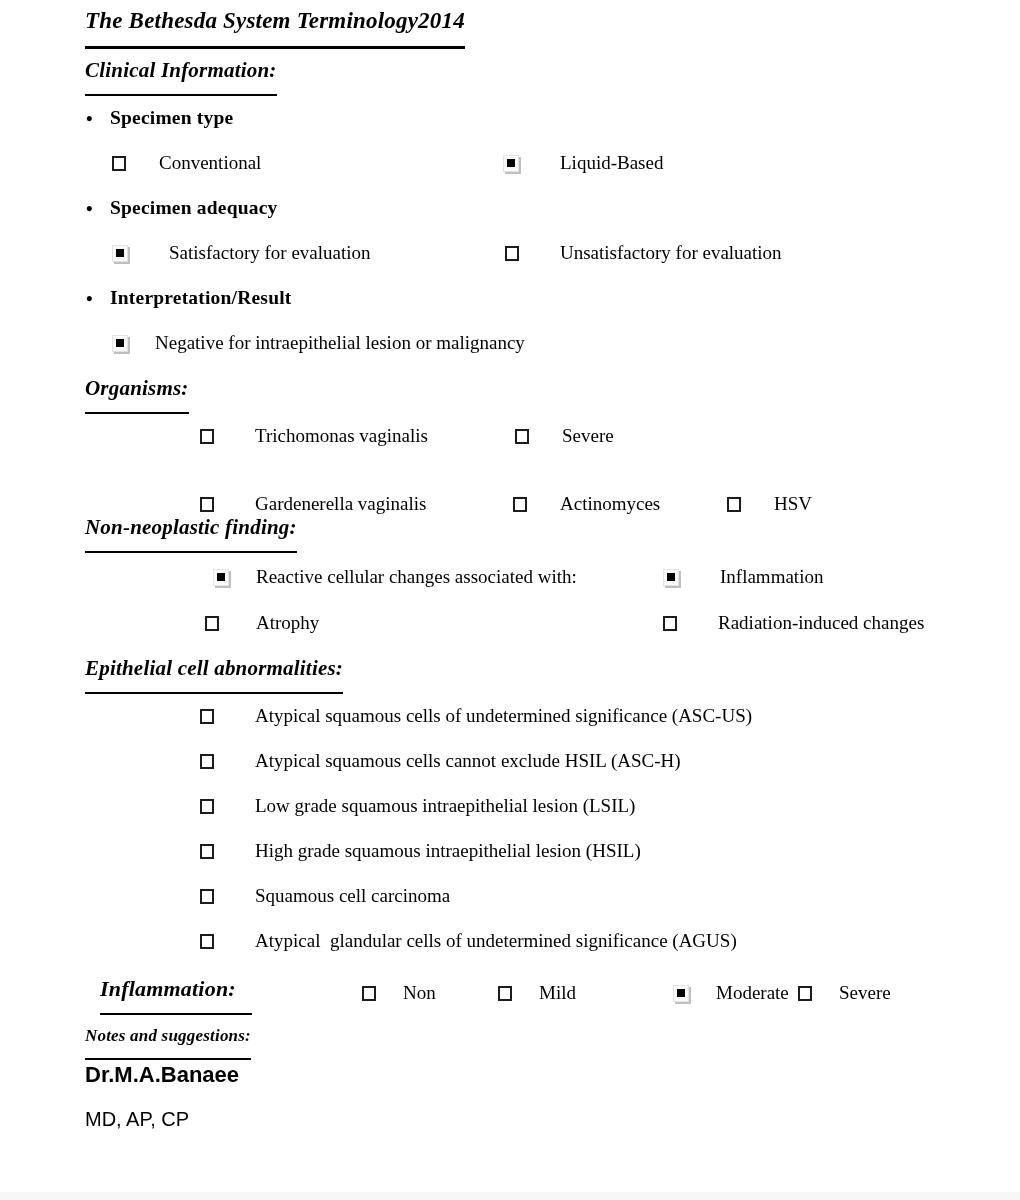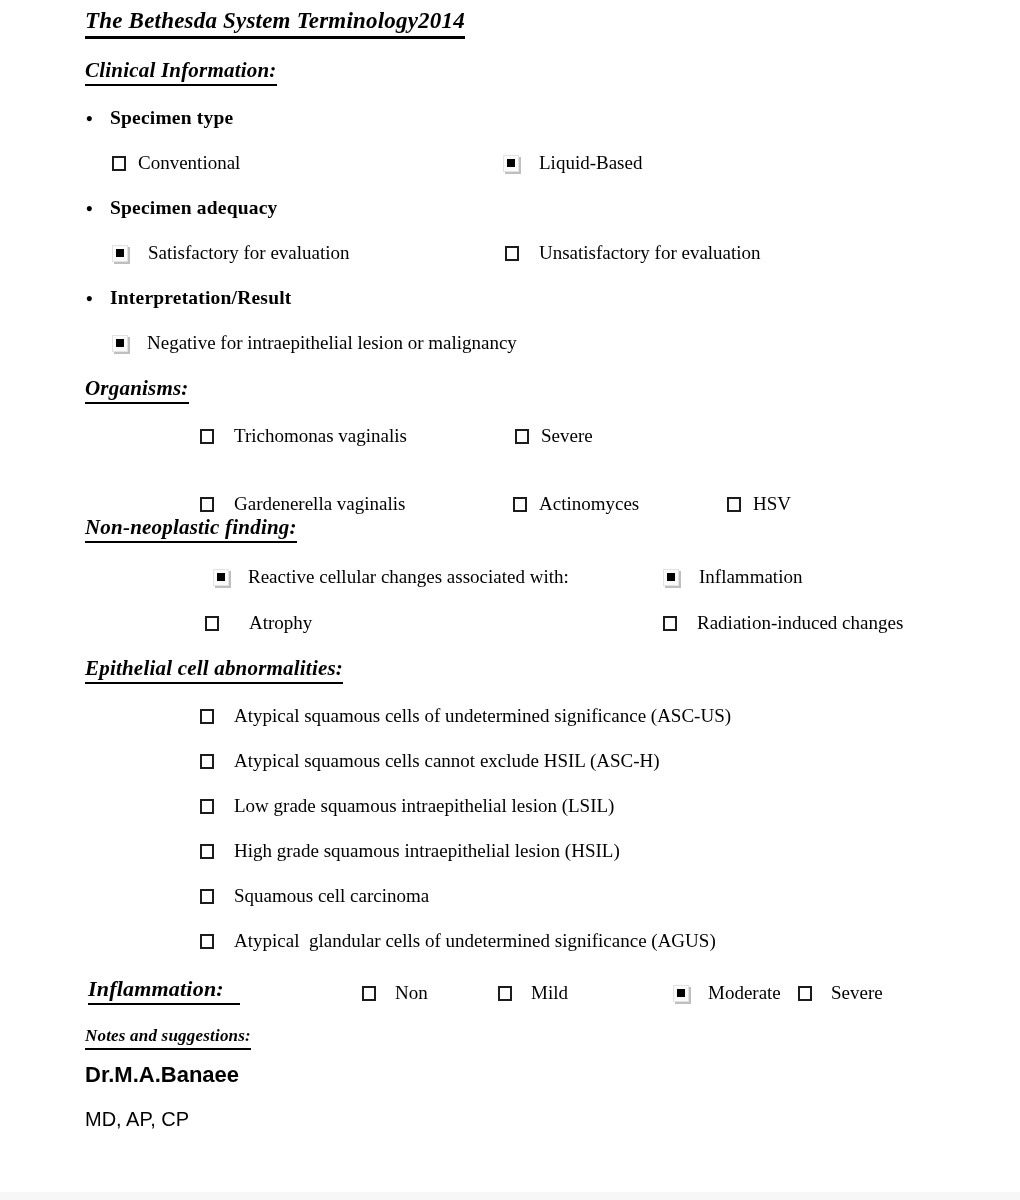--- a/index.html
+++ b/index.html
@@ -13,39 +13,39 @@
   }
   .page { position:absolute; inset:0; background:#fff; }
 
   
   .heading-wrap { position:absolute; left:85px; }
   .heading {
     display:inline-block;
     font-weight:bold; font-style:italic;
     font-size:21px; line-height:1.15;
     border-bottom:2.5px solid #000;
-    padding-bottom:2px;
+    padding-bottom:12px;
     letter-spacing:0.2px;
   }
   .title-text { font-size:23px; border-bottom:3px solid #000; }
   .notes-text { font-size:17px; border-bottom:2px solid #000; }
   .inflam-text { font-size:22px; padding-right:16px; }
 
   
   .bullet { position:absolute; left:86px; font-size:19px; font-weight:bold; top:1px; }
   .bold-label { position:absolute; left:110px; font-size:19.5px; font-weight:bold; letter-spacing:0.2px;font-family:Liberation Serif, serif; }
 
   
   .row { position:absolute; left:0; right:0; height:28px; }
   .cbi { position:absolute; display:inline-flex; align-items:center; gap:12px; top:0; }
-  .cbi.g5  { gap:19px; }
+  .cbi.g5  { gap:6px; }
   .cbi.g8  { gap:20px; }
-  .cbi.g16 { gap:30px; }
+  .cbi.g16 { gap:16px; }
   .cbi.g20 { gap:20px; }
-  .lbl { font-size:19px; white-space:pre; line-height:26px; }
+  .lbl { font-size:19px; white-space:pre; line-height:26px;margin-left:21px; }
 
   .cb {
     flex:none; display:inline-block;
     width:14px; height:15px;
     border:2px solid #1c1c1c; background:#fff;
   }
   .cb.checked {
     width:16px; height:17px;
     border:1px solid #e3e3e3;
     background:#fbfbfb;
@@ -211,21 +211,21 @@
     </span>
   </div>
   <div class="row" style="top:928px">
     <span class="cbi g20" style="left:200px">
       <span class="cb"></span>
       <span class="lbl">Atypical  glandular cells of undetermined significance (AGUS)</span>
     </span>
   </div>
 
   <div class="row" style="top:976px; height:34px">
-    <span class="heading-wrap" style="left:88px; top:0">
+    <span class="heading-wrap" style="left:100px; top:0">
       <span class="heading inflam-text">Inflammation: </span>
     </span>
     <span class="cbi g5" style="left:362px; top:4px">
       <span class="cb"></span>
       <span class="lbl">Non</span>
     </span>
     <span class="cbi g5" style="left:498px; top:4px">
       <span class="cb"></span>
       <span class="lbl">Mild</span>
     </span>

